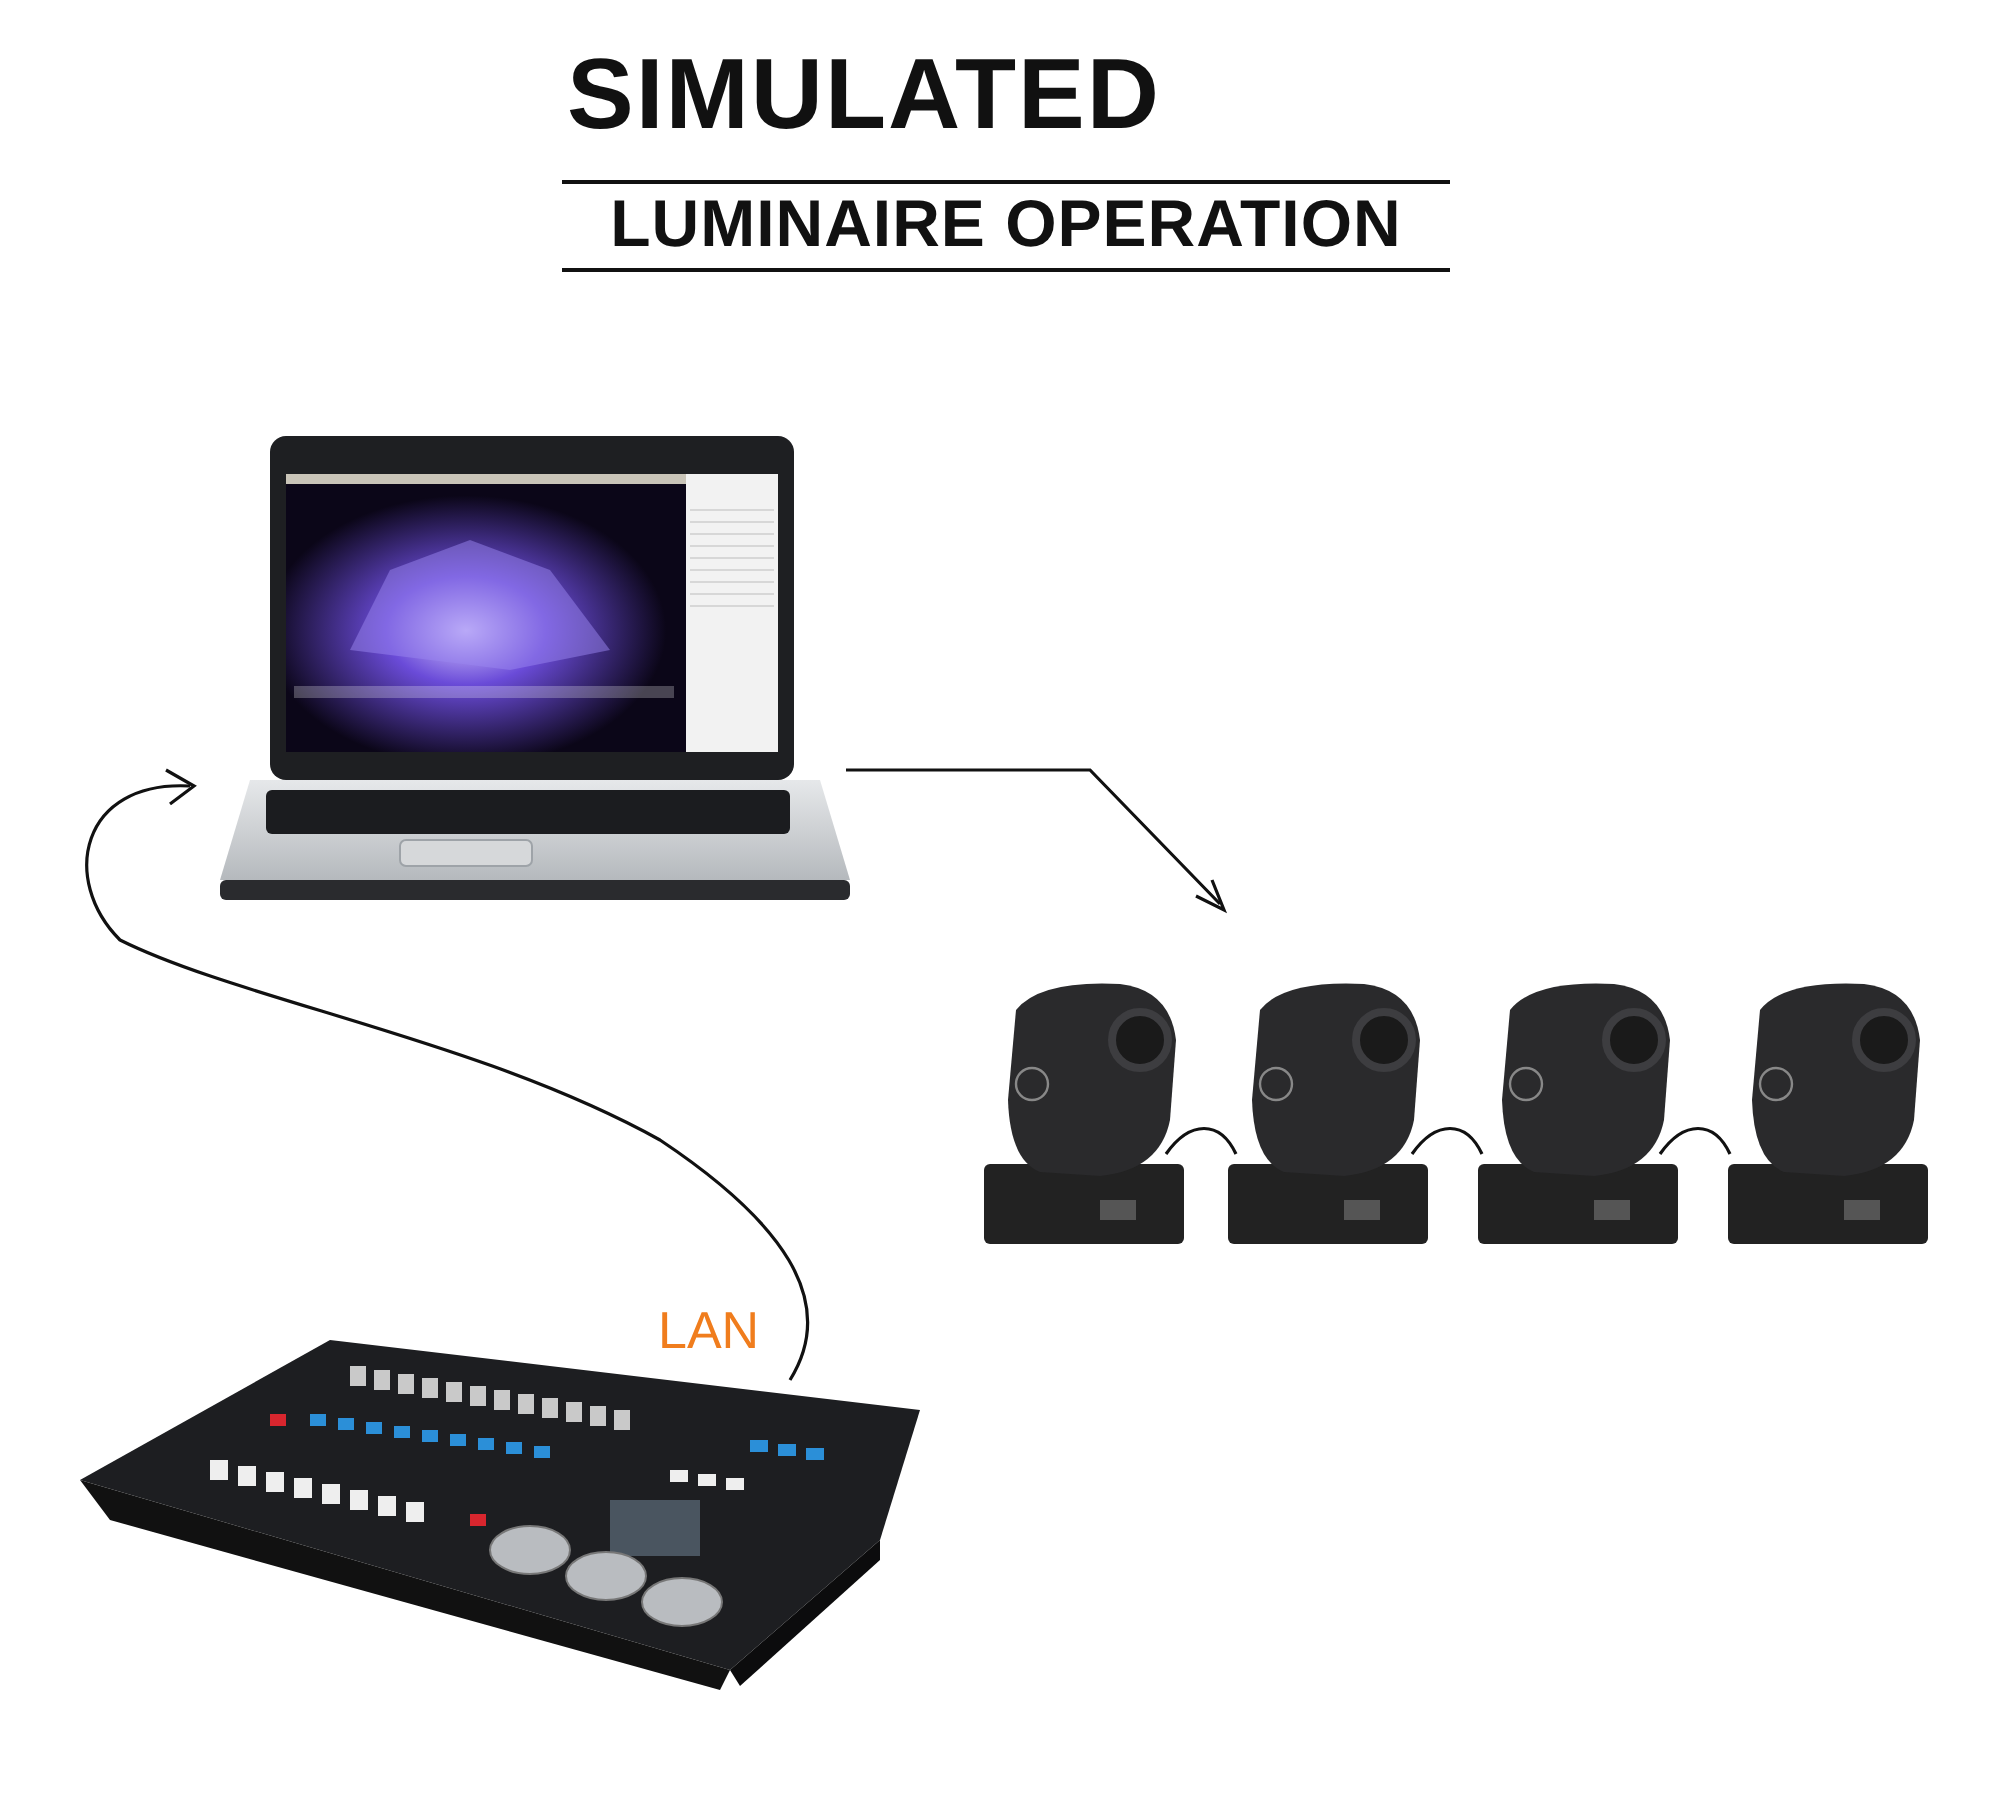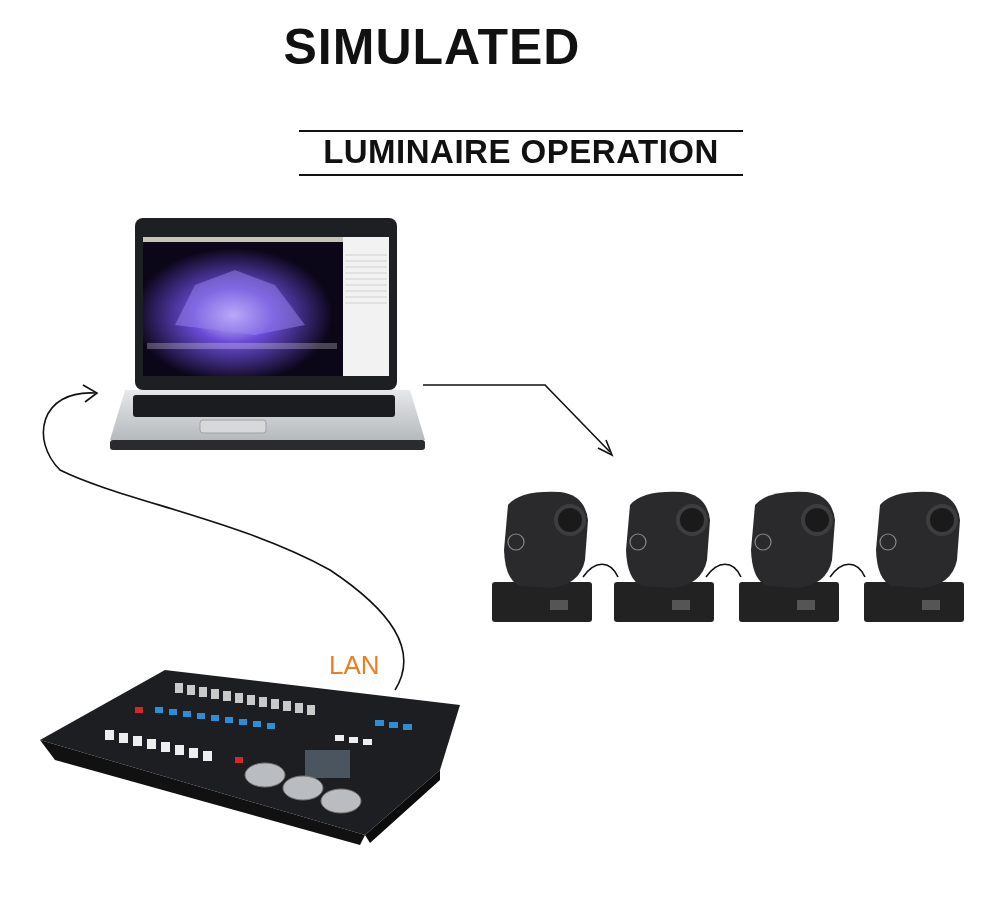--- a/index.html
+++ b/index.html
@@ -1,18 +1,18 @@
 <!DOCTYPE html>
 <html><head>
 <meta charset="utf-8">
 <style>
   html,body{margin:0;padding:0;background:#ffffff;}
   body{width:1000px;height:899px;position:relative;overflow:hidden;font-family:"Liberation Sans",sans-serif;}
   .title{position:absolute;left:0;width:864px;top:18px;text-align:center;font-weight:bold;font-size:50px;letter-spacing:1px;color:#111;font-family:"Liberation Sans",sans-serif;}
-  .subtitle-wrap{position:absolute;left:299px;width:444px;top:90px;height:42px;border-top:2px solid #111;border-bottom:2px solid #111;margin-top:40px;}
+  .subtitle-wrap{position:absolute;left:281px;width:444px;top:90px;height:42px;border-top:2px solid #111;border-bottom:2px solid #111;}
   .subtitle{display:block;text-align:center;font-weight:bold;font-size:33px;line-height:40px;color:#111;letter-spacing:0.5px;font-family:"Liberation Sans",sans-serif;}
   .lan{position:absolute;left:329px;top:650px;font-size:26px;color:#f07d1d;font-family:"Liberation Sans",sans-serif;}
   svg.layer{position:absolute;left:0;top:0;}
   .device{position:absolute;}
 </style>
 </head>
 <body>
 
 <div class="title">SIMULATED</div>
 <div class="subtitle-wrap">

